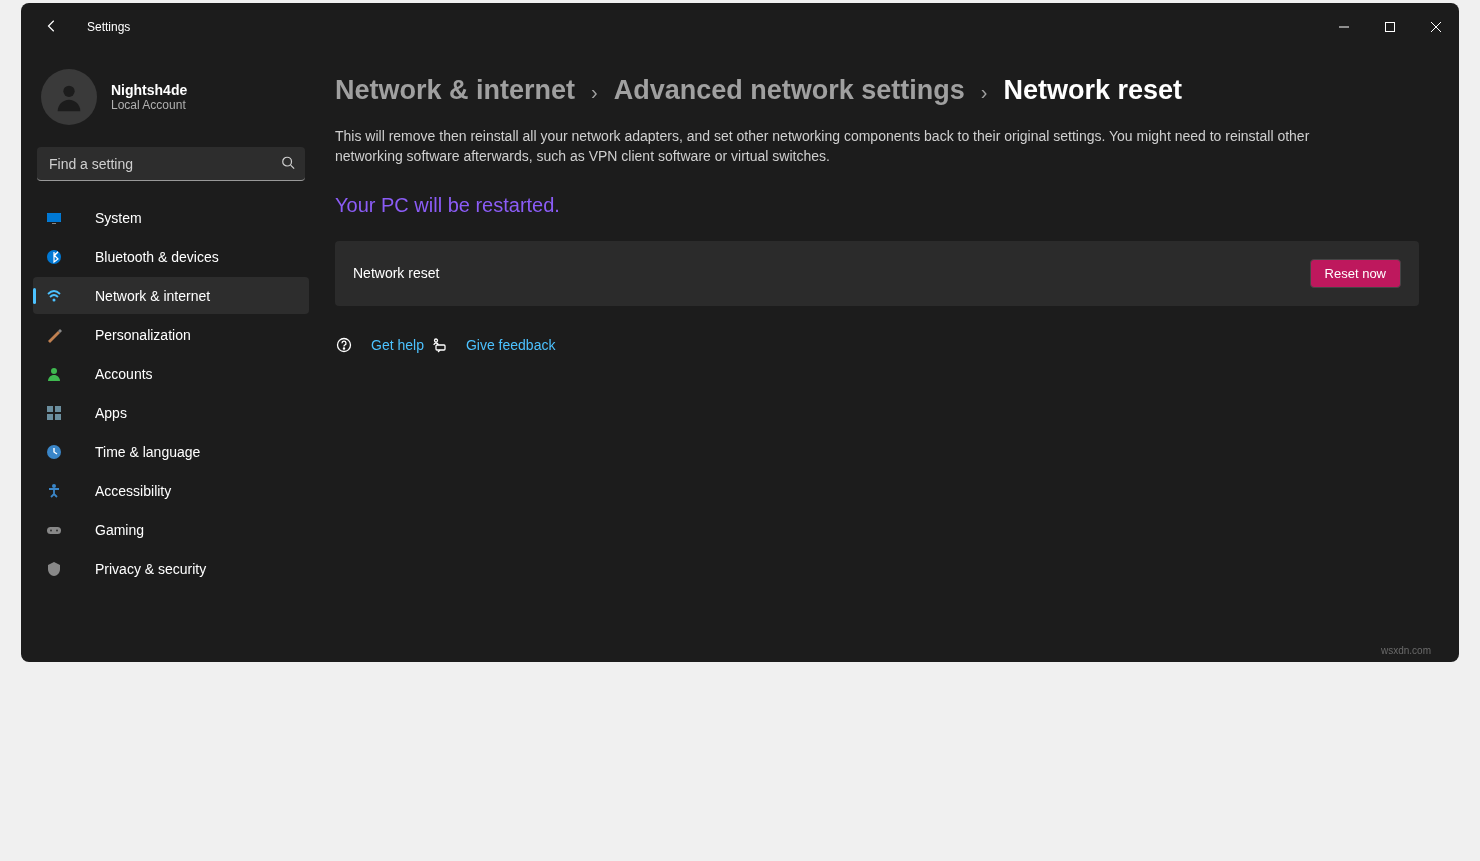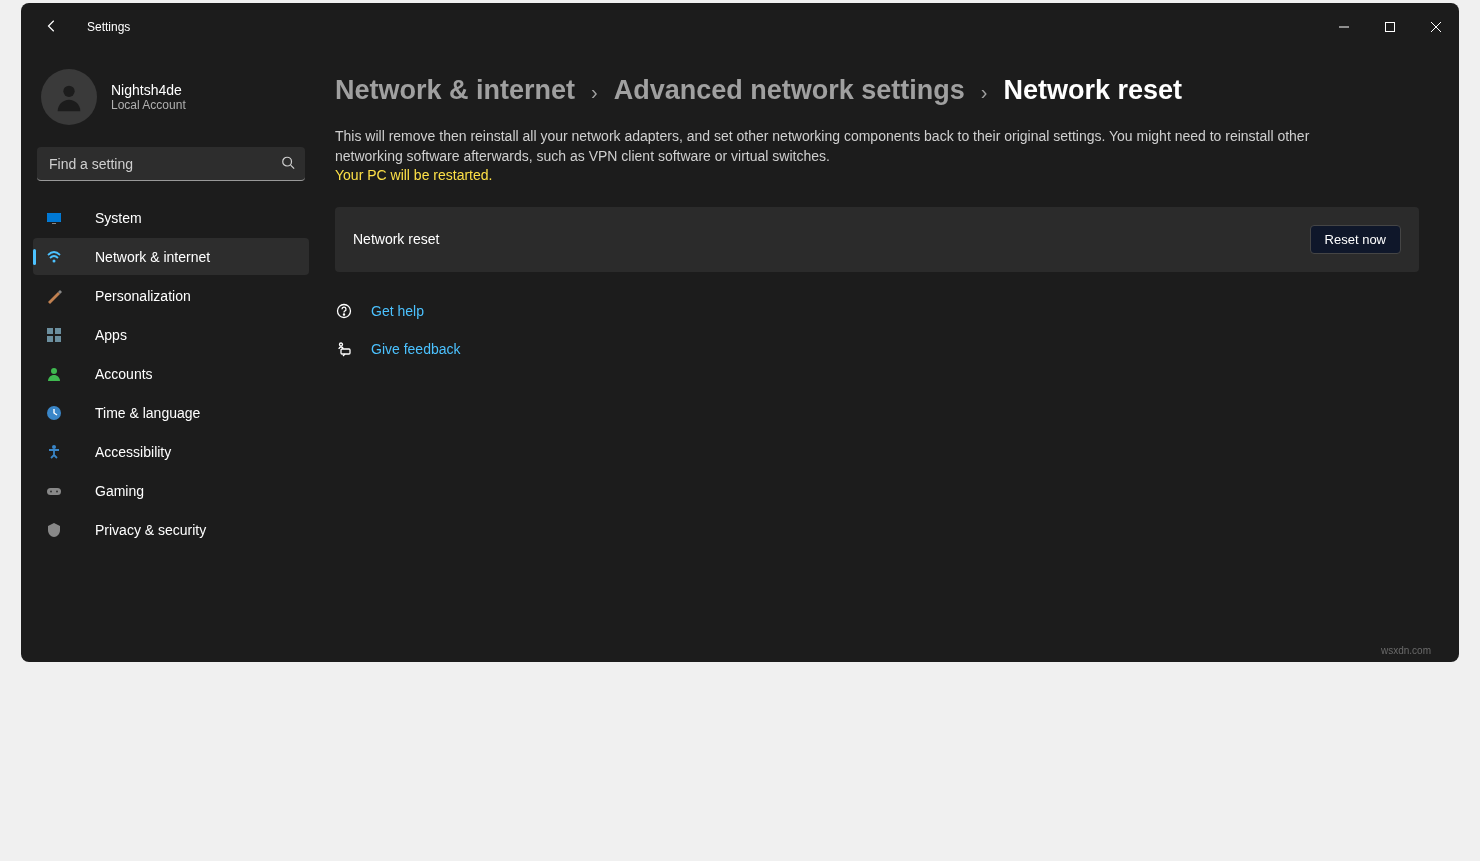--- a/index.html
+++ b/index.html
@@ -81,21 +81,21 @@
       height: 56px;
       border-radius: 50%;
       background: #3a3a3a;
       display: flex;
       align-items: center;
       justify-content: center;
     }
     .avatar svg { width: 34px; height: 34px; fill: #1c1c1c; }
     .user-text .name {
       font-size: 14px;
-      font-weight: 400;
+      font-weight: 700;
       color: #ffffff;
     }
     .user-text .sub {
       font-size: 12px;
       color: #b0b0b0;
     }
     .search-box {
       position: relative;
       margin: 4px 4px 14px 4px;
       text-decoration: underline;
@@ -189,51 +189,51 @@
       font-size: 20px;
       padding-top: 4px;
     }
     .desc {
       font-size: 14px;
       color: #cfcfcf;
       line-height: 1.45;
       max-width: 980px;
     }
     .desc-restart {
-      font-size: 14px;
-      color: #fde047;
+      font-size: 20px;
+      color: #8b5cf6;
       margin-bottom: 24px;
+      margin-top: 27px;
     }
     .card {
       background: #2b2b2b;
       border-radius: 4px;
       height: 65px;
       display: flex;
       align-items: center;
       justify-content: space-between;
       padding: 0 18px;
       margin-bottom: 30px;
     }
     .card-label {
       font-size: 14px;
       color: #ffffff;
     }
     .reset-btn {
-      background: #0f172a;
+      background: #be185d;
       border: 1px solid #454545;
       color: #ffffff;
       font-size: 13px;
       padding: 6px 14px;
       border-radius: 4px;
       cursor: pointer;
     }
     .help-links {
       display: flex;
-      flex-direction: column;
-      gap: 20px;
+      gap: 6px;
     }
     .help-row {
       display: flex;
       align-items: center;
       gap: 18px;
     }
     .help-icon {
       width: 18px;
       height: 18px;
       display: inline-flex;
@@ -319,58 +319,67 @@
         <li class="nav-item">
           <span class="nav-icon">
               <svg viewBox="0 0 16 16">
                 <rect x="1" y="3" width="14" height="9" rx="1" fill="#4cc2ff"></rect>
                 <rect x="1" y="3" width="14" height="9" rx="1" fill="#0078d4"></rect>
                 <rect x="6" y="13" width="4" height="1" fill="#888"></rect>
               </svg>
             </span>
           <span>System</span>
         </li>
+        <li class="nav-item">
+          <span class="nav-icon">
+              <svg viewBox="0 0 16 16">
+                <circle cx="8" cy="8" r="7" fill="#0078d4"></circle>
+                <path d="M8 3v10l4-3-4-4 4-3-4 4" fill="none" stroke="#fff" stroke-width="1.2"></path>
+              </svg>
+            </span>
+          <span>Bluetooth &amp; devices</span>
+        </li>
         <li class="nav-item active">
           <span class="nav-icon">
               <svg viewBox="0 0 16 16">
                 <path d="M2 6 Q8 0 14 6" fill="none" stroke="#4cc2ff" stroke-width="1.8"></path>
                 <path d="M4 9 Q8 5 12 9" fill="none" stroke="#4cc2ff" stroke-width="1.8"></path>
                 <circle cx="8" cy="12" r="1.5" fill="#4cc2ff"></circle>
               </svg>
             </span>
           <span>Network &amp; internet</span>
         </li>
         <li class="nav-item">
           <span class="nav-icon">
               <svg viewBox="0 0 16 16">
                 <path d="M2 14 L12 4 L14 6 L4 16 Z" fill="#c08050"></path>
                 <path d="M12 4 L14 2 L16 4 L14 6 Z" fill="#888"></path>
               </svg>
             </span>
           <span>Personalization</span>
+        </li>
+        <li class="nav-item">
+          <span class="nav-icon">
+              <svg viewBox="0 0 16 16">
+                <circle cx="8" cy="5" r="3" fill="#3fb950"></circle>
+                <path d="M2 15c0-3.3 2.7-6 6-6s6 2.7 6 6" fill="#3fb950"></path>
+              </svg>
+            </span>
+          <span>Accounts</span>
         </li>
         <li class="nav-item">
           <span class="nav-icon">
               <svg viewBox="0 0 16 16">
                 <rect x="1" y="1" width="6" height="6" fill="#6b8e9e"></rect>
                 <rect x="9" y="1" width="6" height="6" fill="#6b8e9e"></rect>
                 <rect x="1" y="9" width="6" height="6" fill="#6b8e9e"></rect>
                 <rect x="9" y="9" width="6" height="6" fill="#6b8e9e"></rect>
               </svg>
             </span>
           <span>Apps</span>
-        </li>
-        <li class="nav-item">
-          <span class="nav-icon">
-              <svg viewBox="0 0 16 16">
-                <circle cx="8" cy="5" r="3" fill="#3fb950"></circle>
-                <path d="M2 15c0-3.3 2.7-6 6-6s6 2.7 6 6" fill="#3fb950"></path>
-              </svg>
-            </span>
-          <span>Accounts</span>
         </li>
         <li class="nav-item">
           <span class="nav-icon">
               <svg viewBox="0 0 16 16">
                 <circle cx="8" cy="8" r="7" fill="#3a86c8"></circle>
                 <path d="M8 4v4l3 2" fill="none" stroke="#fff" stroke-width="1.4"></path>
               </svg>
             </span>
           <span>Time &amp; language</span>
         </li>

